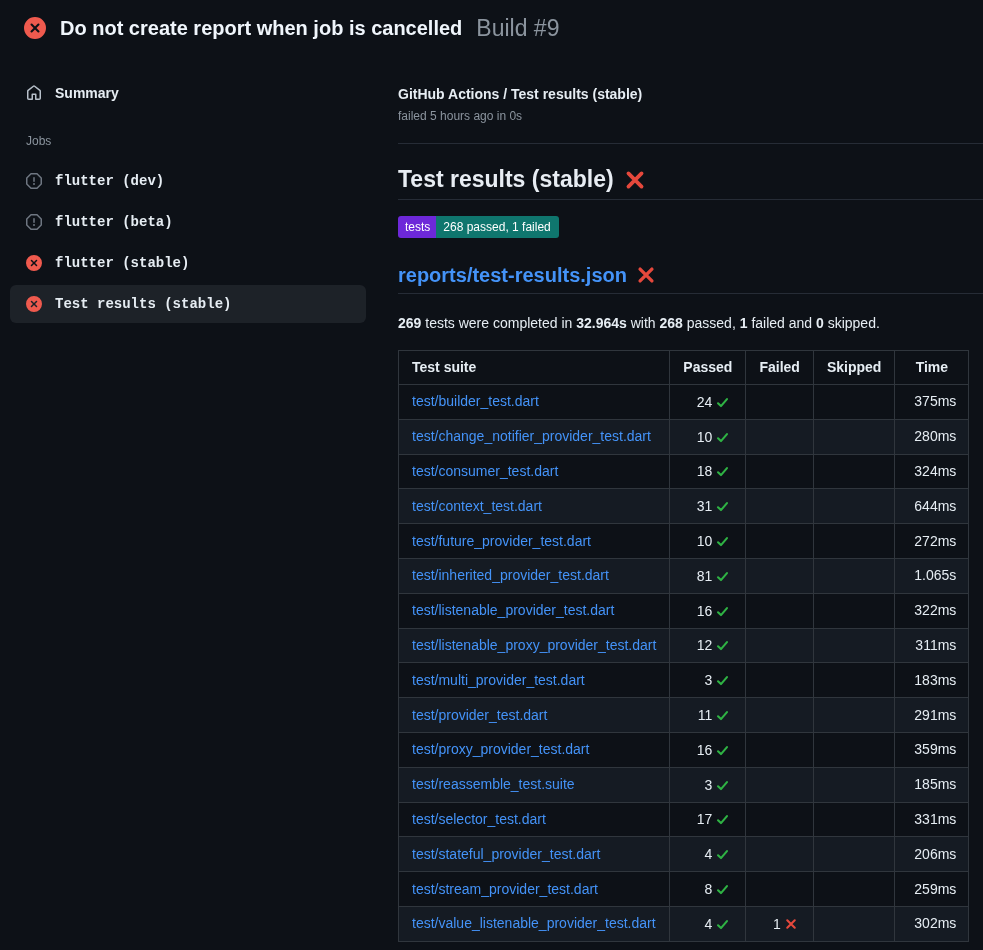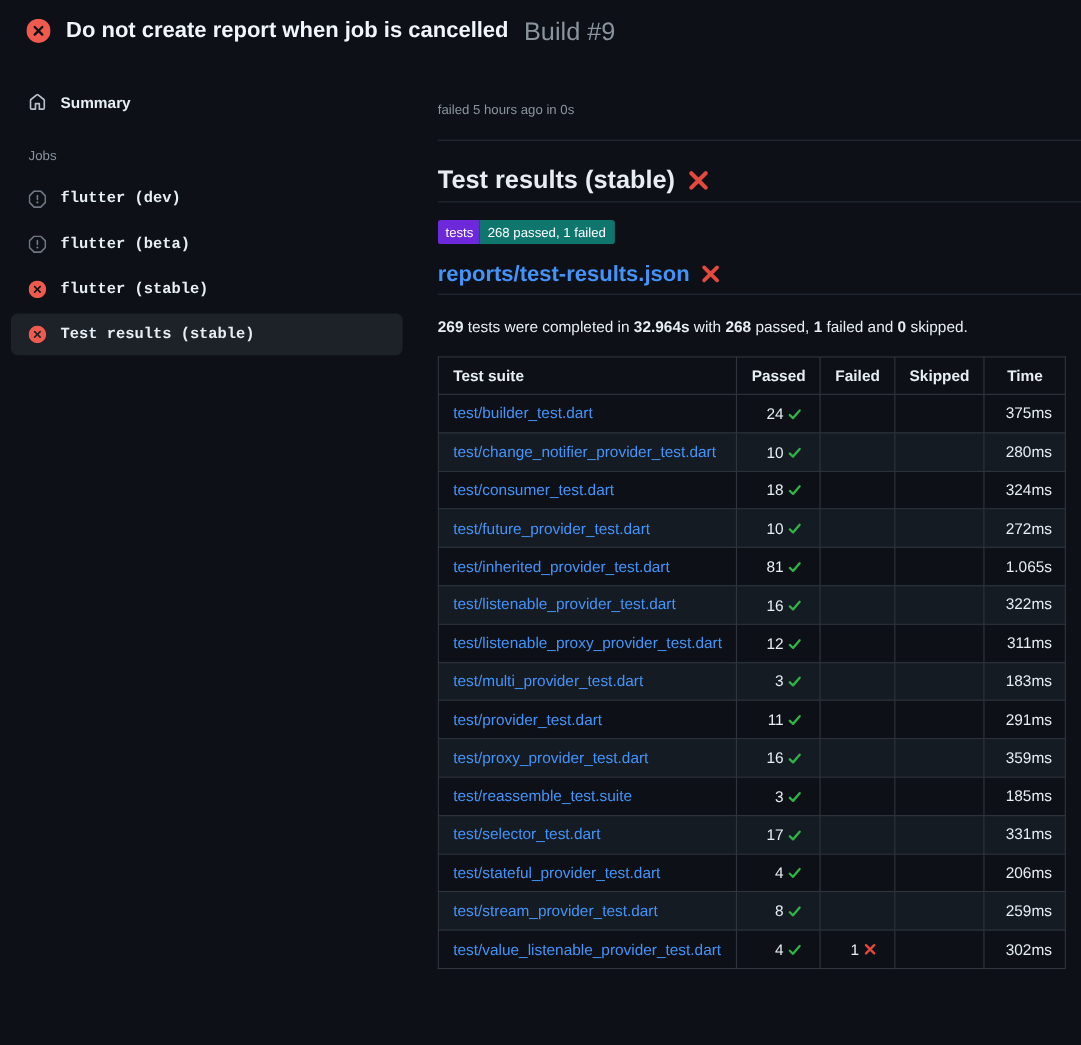--- a/index.html
+++ b/index.html
@@ -54,21 +54,21 @@
     display:flex;align-items:center;gap:11px;
     padding-bottom:6px;border-bottom:1px solid var(--divider);
   }
   .xmark-lg{width:20px;height:20px;display:block;}
   .xmark-md{width:18px;height:18px;display:block;}
   .badge{display:inline-flex;margin-top:16px;font-size:12px;line-height:1;
     border-radius:3px;overflow:hidden;color:#fff;font-weight:400;}
   .badge-label{padding:5px 6px 5px 7px;background:#555555;}
   .badge-value{padding:5px 8px 5px 7px;background:#e05d44;}
   .report-title{
-    margin-top:14px;font-size:20px;font-weight:700;line-height:26px;
+    margin-top:24px;font-size:20px;font-weight:700;line-height:26px;
     padding-bottom:5px;border-bottom:1px solid var(--divider);
     display:flex;align-items:center;gap:10px;
   }
   .report-title a{color:var(--link);text-decoration:none;}
   .summary-line{margin-top:19px;font-size:14px;line-height:20px;color:var(--fg);}
   .summary-line strong{font-weight:700;}
   
   table.results{border-collapse:collapse;margin-top:17px;font-size:14px;}
   .results th,.results td{border:1px solid var(--border);line-height:19px;}
   .results th{padding:7px 13px;font-weight:700;text-align:center;color:var(--fg);}
@@ -141,20 +141,21 @@
   <svg viewBox="0 0 16 16" fill-rule="evenodd">
     <path fill="#ef5a4e" d="M2.343 13.657A8 8 0 1 1 13.657 2.343 8 8 0 0 1 2.343 13.657ZM6.03 4.97a.751.751 0 0 0-1.042.018.751.751 0 0 0-.018 1.042L6.94 8 4.97 9.97a.749.749 0 0 0 .326 1.275.749.749 0 0 0 .734-.215L8 9.06l1.97 1.97a.749.749 0 0 0 1.275-.326.749.749 0 0 0-.215-.734L9.06 8l1.97-1.97a.749.749 0 0 0-.326-1.275.749.749 0 0 0-.734.215L8 6.94Z"></path>
   </svg>
 </span>
     <span class="job-label">Test results (stable)</span>
   </div>
 </div>
   </nav>
 
   <main class="main">
+    <div class="crumb">GitHub Actions / Test results (stable)</div>
     <div class="status-line">failed 5 hours ago in 0s</div>
     <div class="top-divider"></div>
 
     <h1 class="section-title">
       <span>Test results (stable)</span>
       <svg class="xmark-lg" viewBox="0 0 16 16">
         <path d="M2.75 2.75 13.25 13.25 M13.25 2.75 2.75 13.25" fill="none" stroke="#e5483c" stroke-width="3" stroke-linecap="round"></path>
       </svg>
     </h1>
 
@@ -215,20 +216,32 @@
                 <span>18</span>
   <svg class="ck" viewBox="0 0 16 16">
     <path d="M2.5 9 6.1 12.4 13.5 3.8" fill="none" stroke="#2fb344" stroke-width="2.6" stroke-linecap="round" stroke-linejoin="round"></path>
   </svg>
 </span></td>
     <td class="c-num"></td>
     <td class="c-num"></td>
     <td class="c-time">324ms</td>
   </tr>
 
+  <tr>
+    <td class="c-suite"><a href="#">test/context_test.dart</a></td>
+    <td class="c-num"><span class="numwrap">
+                <span>31</span>
+  <svg class="ck" viewBox="0 0 16 16">
+    <path d="M2.5 9 6.1 12.4 13.5 3.8" fill="none" stroke="#2fb344" stroke-width="2.6" stroke-linecap="round" stroke-linejoin="round"></path>
+  </svg>
+</span></td>
+    <td class="c-num"></td>
+    <td class="c-num"></td>
+    <td class="c-time">644ms</td>
+  </tr>
 
   <tr>
     <td class="c-suite"><a href="#">test/future_provider_test.dart</a></td>
     <td class="c-num"><span class="numwrap">
                 <span>10</span>
   <svg class="ck" viewBox="0 0 16 16">
     <path d="M2.5 9 6.1 12.4 13.5 3.8" fill="none" stroke="#2fb344" stroke-width="2.6" stroke-linecap="round" stroke-linejoin="round"></path>
   </svg>
 </span></td>
     <td class="c-num"></td>

